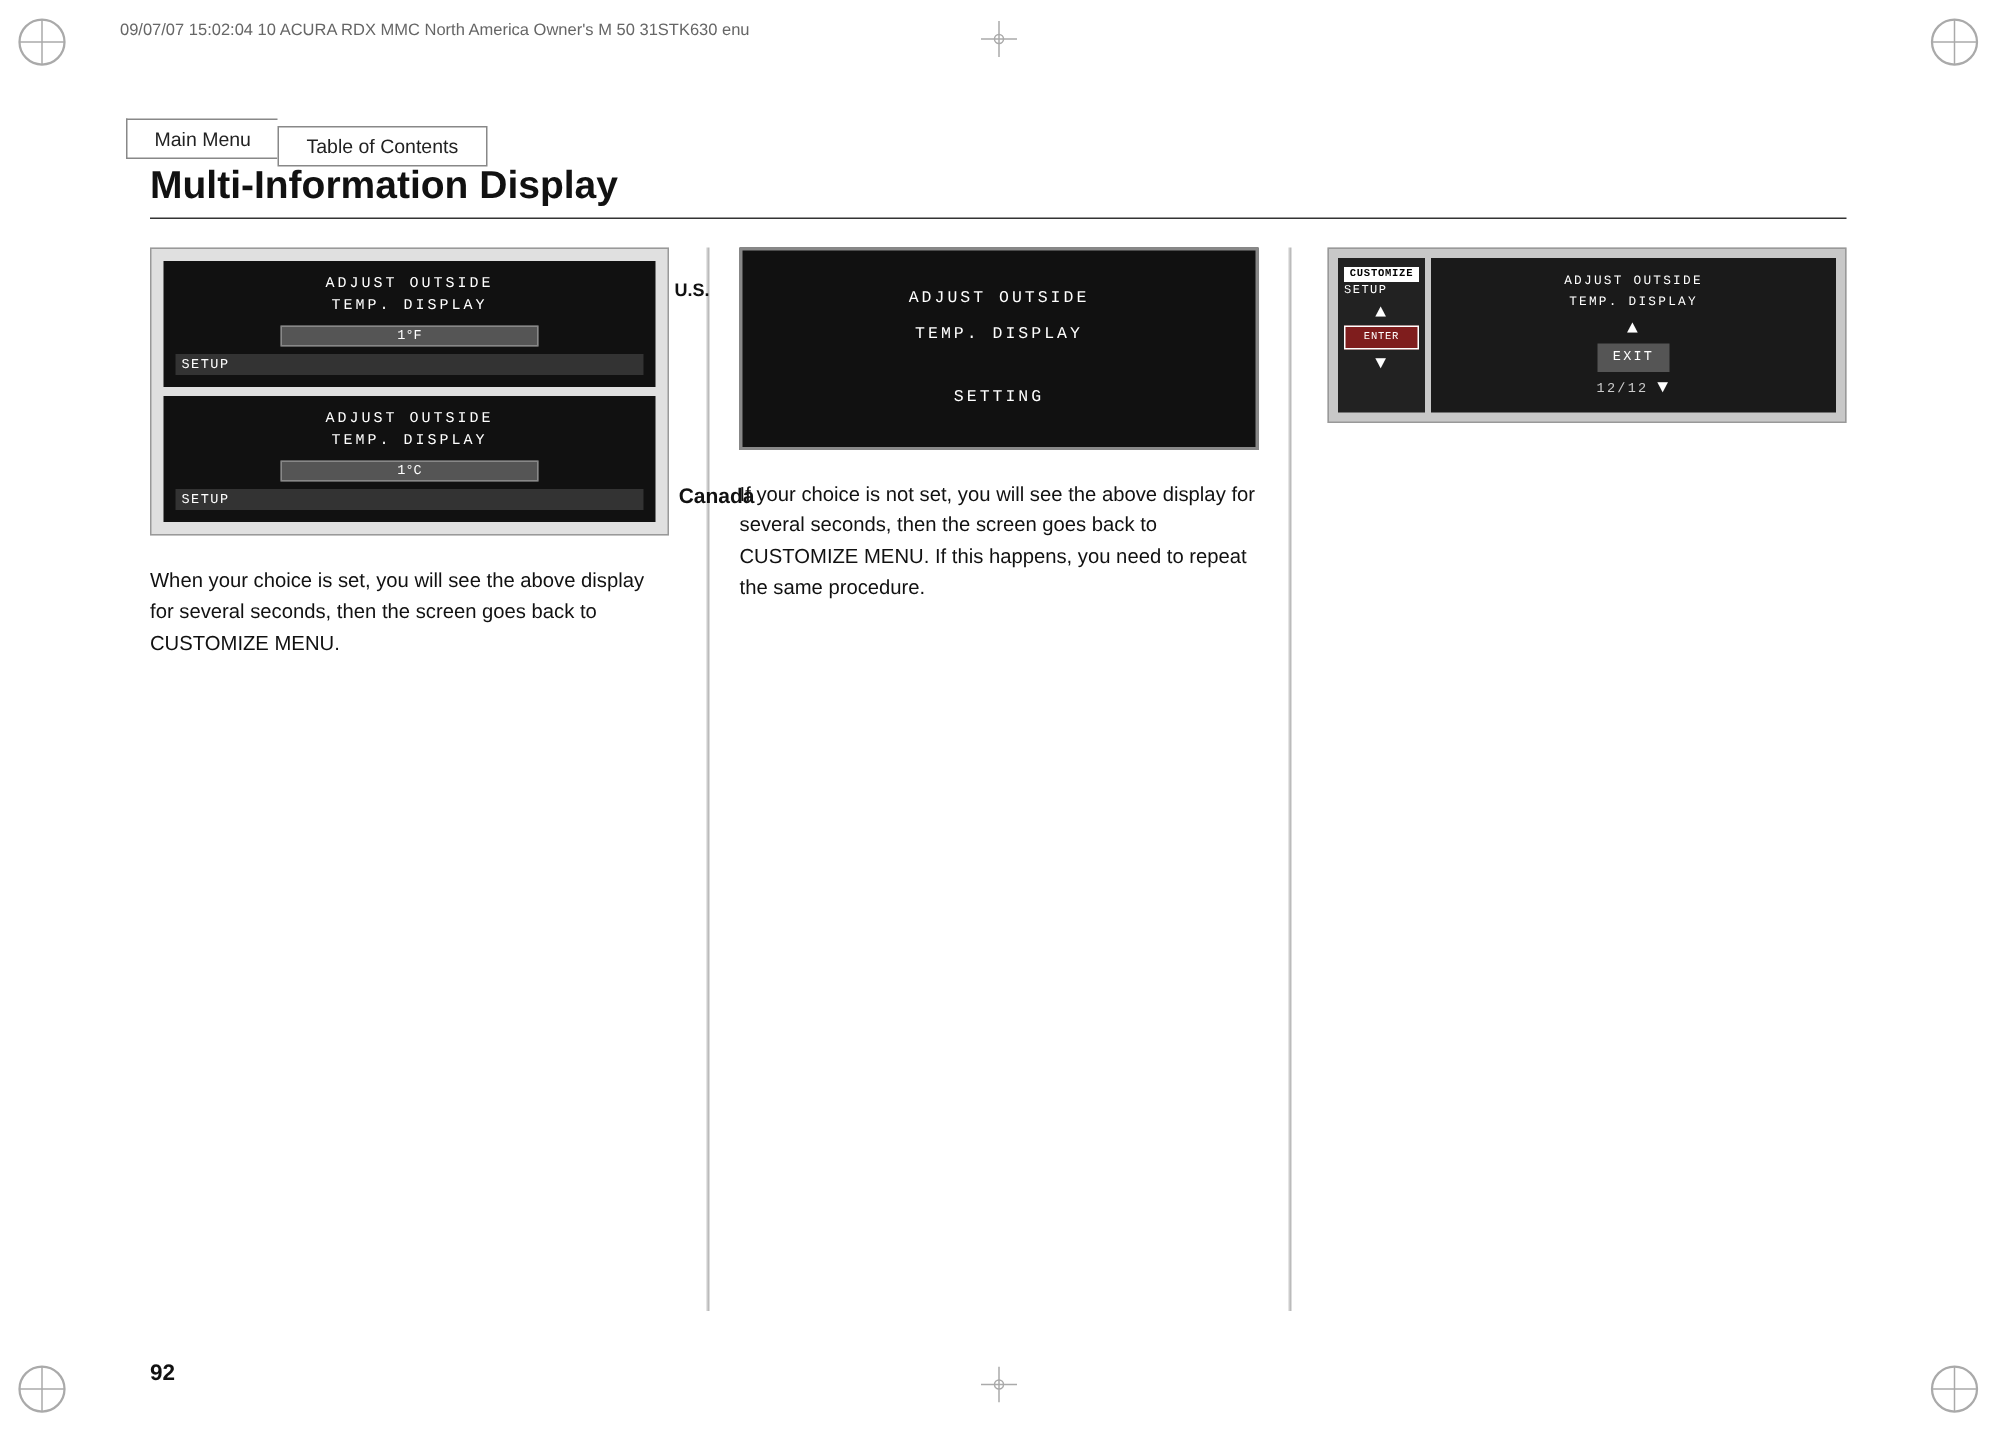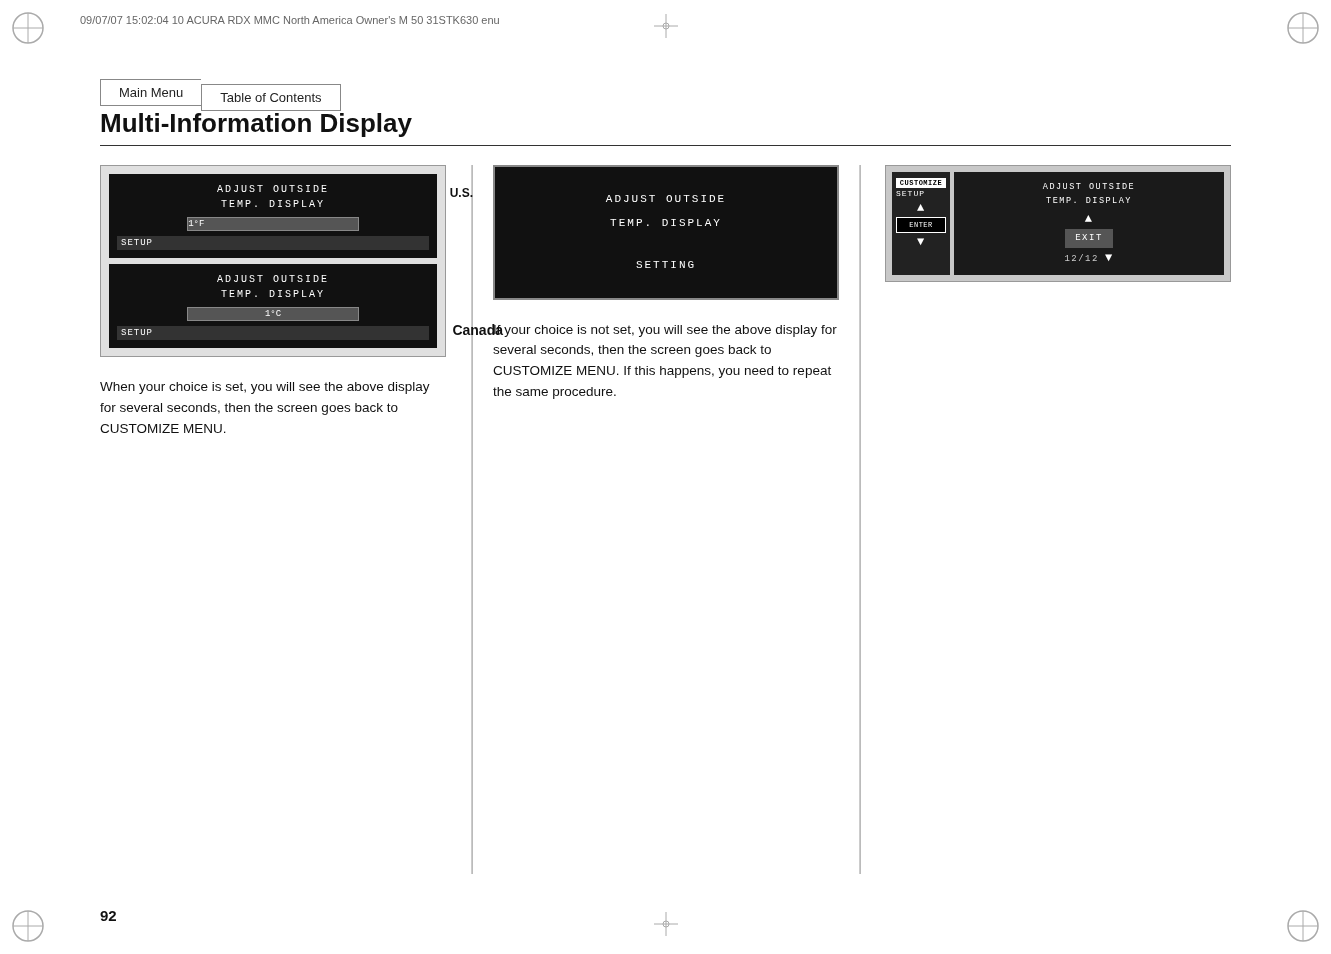--- a/index.html
+++ b/index.html
@@ -23,21 +23,21 @@
     .corner-tr { top: 10px; right: 10px; }
     .corner-bl { bottom: 10px; left: 10px; }
     .corner-br { bottom: 10px; right: 10px; }
 
     .corner svg { width: 36px; height: 36px; }
 
     
     .nav-buttons {
       position: absolute;
       top: 74px;
-      left: 100px;
+      left: 84px;
       display: flex;
       align-items: center;
       gap: 0;
     }
 
     .nav-btn {
       border: 1px solid #888;
       background: #fff;
       padding: 5px 18px;
       font-size: 13px;
@@ -175,21 +175,21 @@
 
 <div class="main-content">
 
   <div class="col" style="position:relative; padding-right:25px;">
 
     <div style="width:100%; border:1px solid #999; background:#e0e0e0; padding:8px; position:relative; margin-bottom:16px;">
 
       <div style="background:#111; padding:8px; margin-bottom:6px; text-align:center;">
         <div style="color:#fff; font-family:'Courier New',monospace; font-size:10px; letter-spacing:2px; line-height:1.5;">ADJUST OUTSIDE</div>
         <div style="color:#fff; font-family:'Courier New',monospace; font-size:10px; letter-spacing:2px; line-height:1.5;">TEMP. DISPLAY</div>
-        <div style="background:#555; border:1px solid #888; margin:5px auto; width:55%; height:14px; display:flex; align-items:center; ">
+        <div style="background:#555; border:1px solid #888; margin:5px auto; width:55%; height:14px; display:flex; align-items:center; justify-content:center;">
           <span style="color:#fff; font-family:'Courier New',monospace; font-size:9px;">1°F</span>
         </div>
         <div style="color:#fff; font-family:'Courier New',monospace; font-size:9px; letter-spacing:1px; text-align:left; background:#333; padding:2px 4px;">SETUP</div>
       </div>
 
       <div style="position:absolute; right:-28px; top:20px; font-size:12px; font-weight:bold; color:#111;">U.S.</div>
 
       <div style="background:#111; padding:8px; text-align:center;">
         <div style="color:#fff; font-family:'Courier New',monospace; font-size:10px; letter-spacing:2px; line-height:1.5;">ADJUST OUTSIDE</div>
         <div style="color:#fff; font-family:'Courier New',monospace; font-size:10px; letter-spacing:2px; line-height:1.5;">TEMP. DISPLAY</div>
@@ -222,21 +222,21 @@
   <div style="width:1px; background:#bbb; flex-shrink:0;"></div>
 
   <div class="col" style="padding-left:24px;">
 
     <div style="border:1px solid #999; background:#c8c8c8; padding:6px; display:flex; gap:4px; margin-bottom:16px; width:100%;">
 
       <div style="background:#222; color:#fff; font-family:'Courier New',monospace; font-size:8px; letter-spacing:1px; padding:6px 4px; width:58px; flex-shrink:0; display:flex; flex-direction:column; align-items:center;">
         <div style="background:#fff; color:#000; font-weight:bold; font-size:7px; padding:1px 2px; letter-spacing:0.5px; margin-bottom:1px; width:100%; text-align:center;">CUSTOMIZE</div>
         <div style="font-size:8px; letter-spacing:1px; color:#fff; margin-bottom:4px; width:100%; text-align:left;">SETUP</div>
         <div style="color:#fff; font-size:12px; text-align:center; line-height:1;">▲</div>
-        <div style="background:#000000; border:1px solid #fff; color:#fff; font-size:7px; padding:3px 4px; letter-spacing:0.5px; text-align:center; margin:3px 0; width:100%;">ENTER</div>
+        <div style="background:#7f1d1d; border:1px solid #fff; color:#fff; font-size:7px; padding:3px 4px; letter-spacing:0.5px; text-align:center; margin:3px 0; width:100%;">ENTER</div>
         <div style="color:#fff; font-size:12px; text-align:center; line-height:1;">▼</div>
       </div>
 
       <div style="background:#1a1a1a; color:#fff; font-family:'Courier New',monospace; font-size:8.5px; letter-spacing:1.5px; flex:1; padding:8px; text-align:center; line-height:1.7;">
         <div>ADJUST OUTSIDE</div>
         <div>TEMP. DISPLAY</div>
         <div style="color:#fff; font-size:12px; line-height:1; margin-top:4px;">▲</div>
         <div style="background:#555; color:#fff; font-size:9px; padding:2px 10px; margin:4px 0; display:inline-block;">EXIT</div>
         <div style="display:flex; align-items:flex-start; justify-content:center; gap:6px;">
           <span style="font-size:9px; color:#ccc;">12/12</span>

